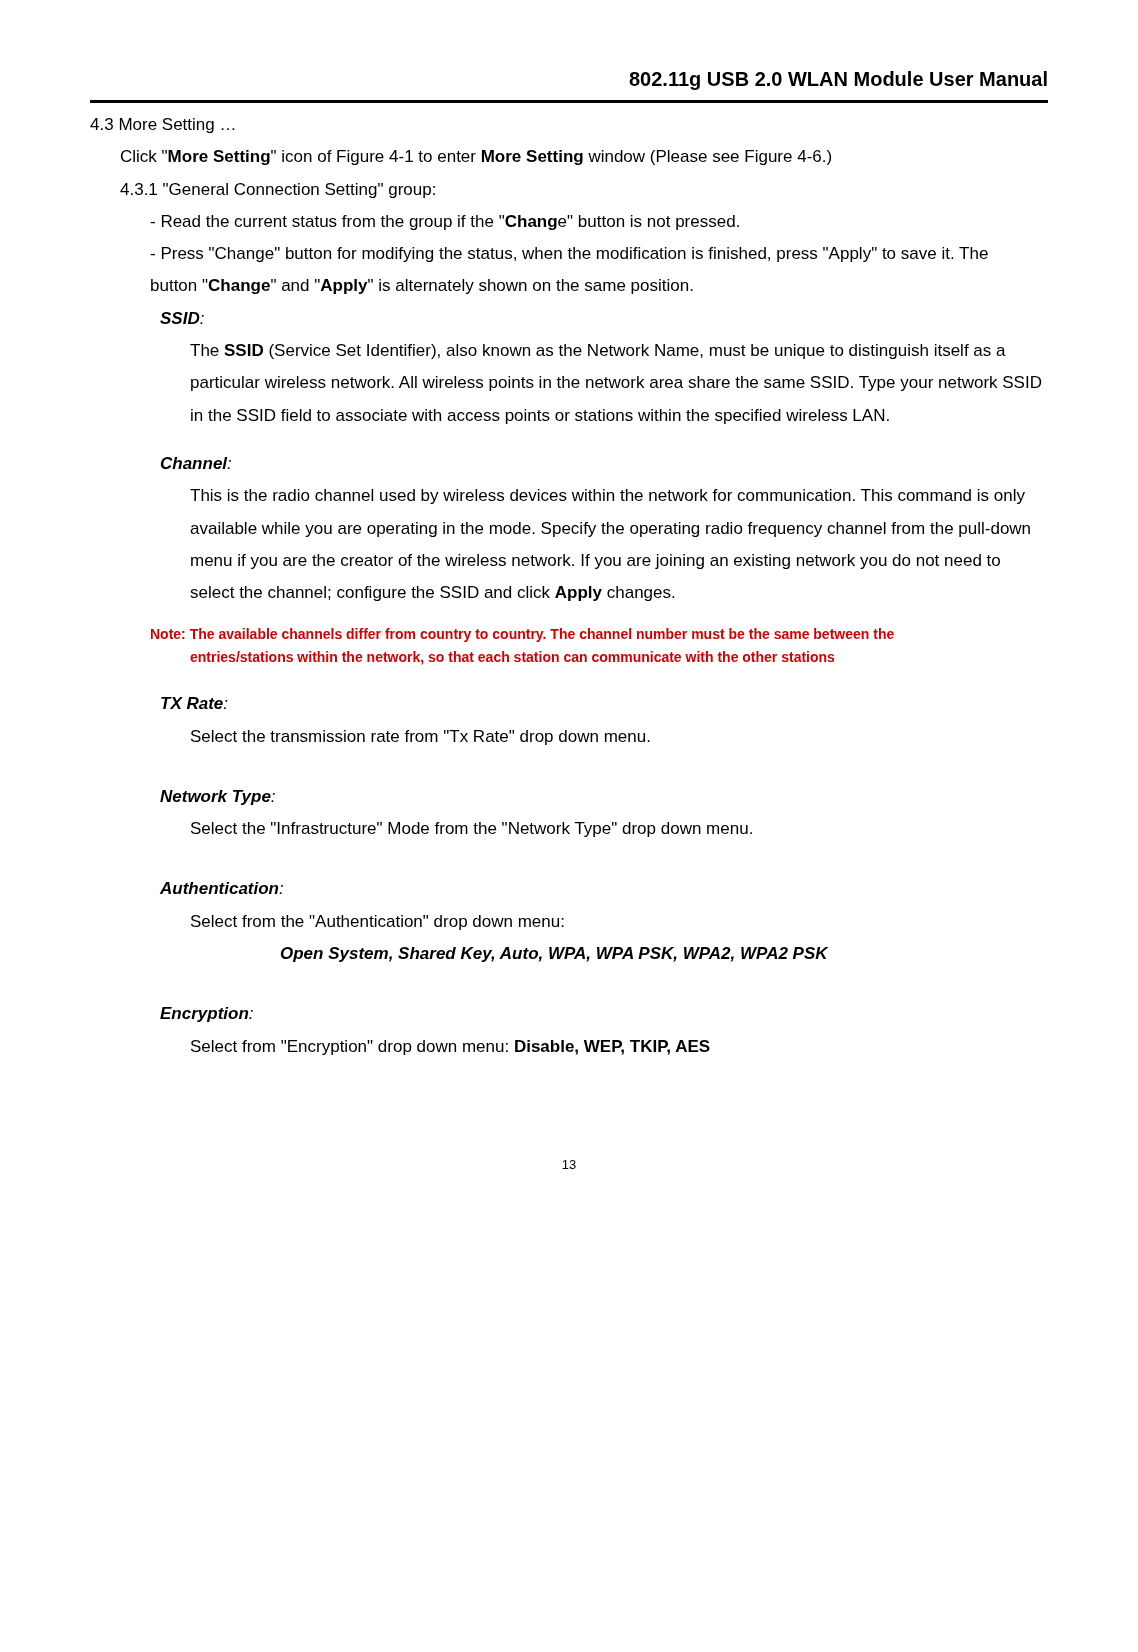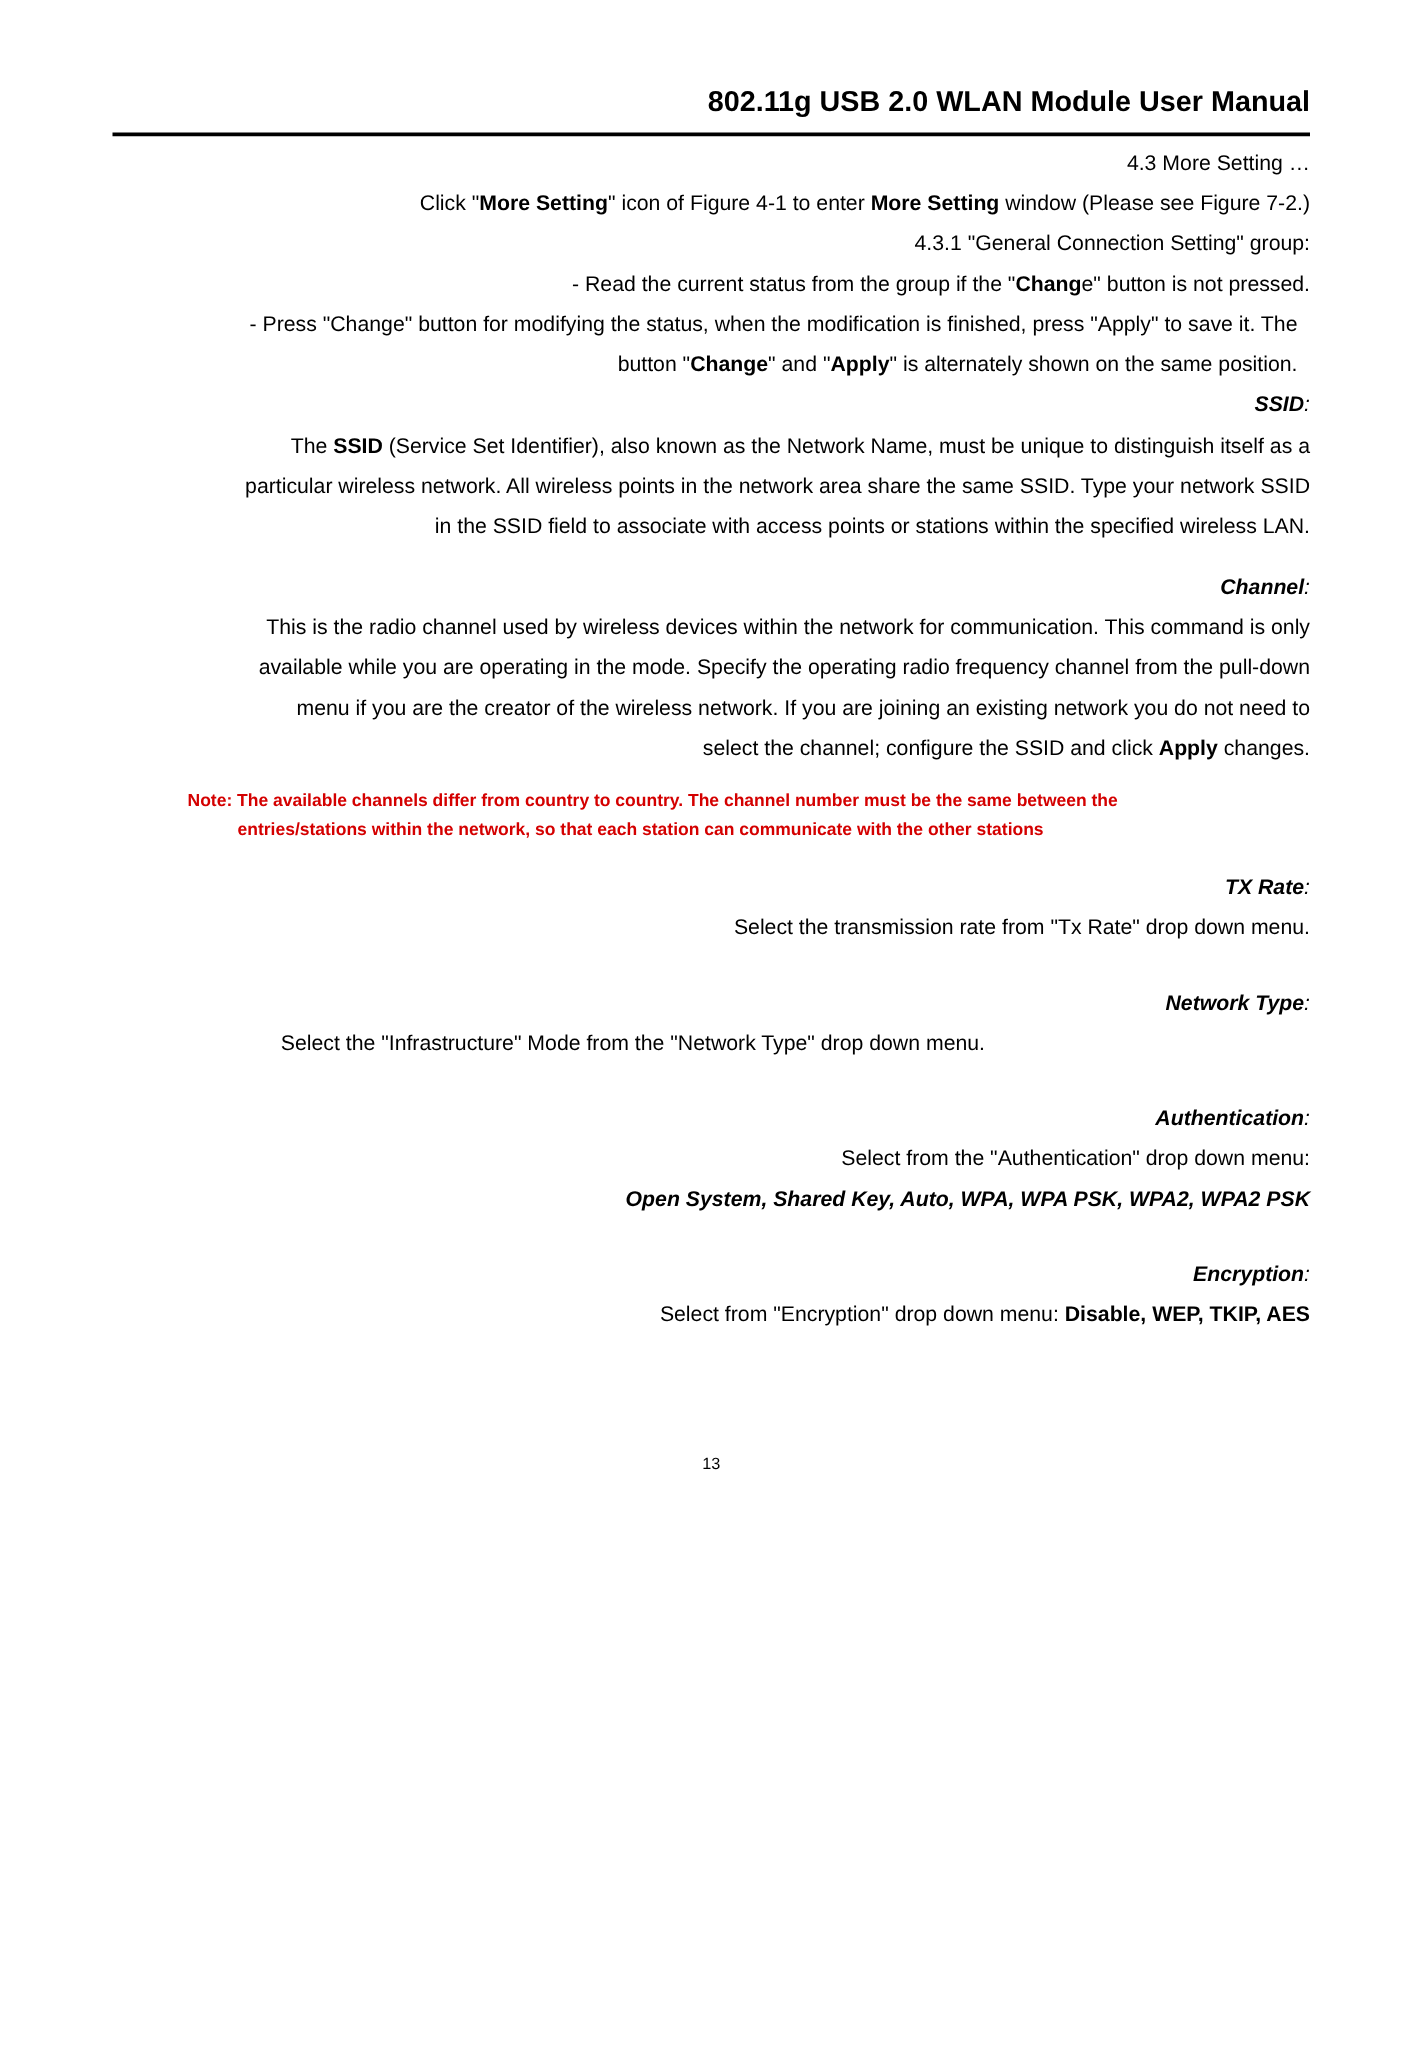--- a/index.html
+++ b/index.html
@@ -12,21 +12,21 @@
     padding: 60px 90px 40px 90px;
     font-size: 17px;
     line-height: 1.9;
   }
   .header-line {
     text-align: right;
     font-weight: bold;
     border-bottom: 3px solid #000;
     padding-bottom: 2px;
     margin-bottom: 6px;
-    font-size: 23px;
+    font-size: 20px;
   }
   .sec-num {
     display: inline-block;
   }
   .indent-1 { padding-left: 30px; }
   .indent-2 { padding-left: 60px; }
   .indent-5 { padding-left: 100px; }
   .indent-heading { padding-left: 70px; font-style: italic; }
   .note {
     color: #d40000;
@@ -40,39 +40,39 @@
   }
   .note .note-body {
     display: inline;
     margin-top: 16px;
   }
   .page-number {
     text-align: center;
     margin-top: 90px;
     font-size: 13px;
   }
-  .para { margin: 0; text-align: right; }
+  .para { margin: 0; }
   .block { margin-bottom: 16px; }
   .big-gap { margin-bottom: 28px; }
   strong { font-weight: bold; }
 </style>
 </head>
 <body>
 
 <div class="header-line">
   <span>802.11g USB 2.0 WLAN Module User Manual</span>
 </div>
 
 <div class="para">
   <span class="sec-num">4.3</span>
   <span>More Setting …</span>
 </div>
 
 <div class="para indent-1">
-  <span>Click  "</span><strong>More Setting</strong><span>"  icon of Figure 4-1 to enter </span><strong>More Setting</strong><span> window (Please see   Figure 7-2.)</span>
+  <span>Click  "</span><strong>More Setting</strong><span>"  icon of Figure 4-1 to enter </span><strong>More Setting</strong><span> window (Please see   Figure 4-6.)</span>
 </div>
 
 <div class="para indent-1">
   <span>4.3.1</span>
   <span> "General Connection Setting"  group:</span>
 </div>
 
 <div class="para indent-2">
   <span>-   Read the current status from the group if the  "</span><strong>Chang</strong><span>e"  button is not pressed.</span>
 </div>

